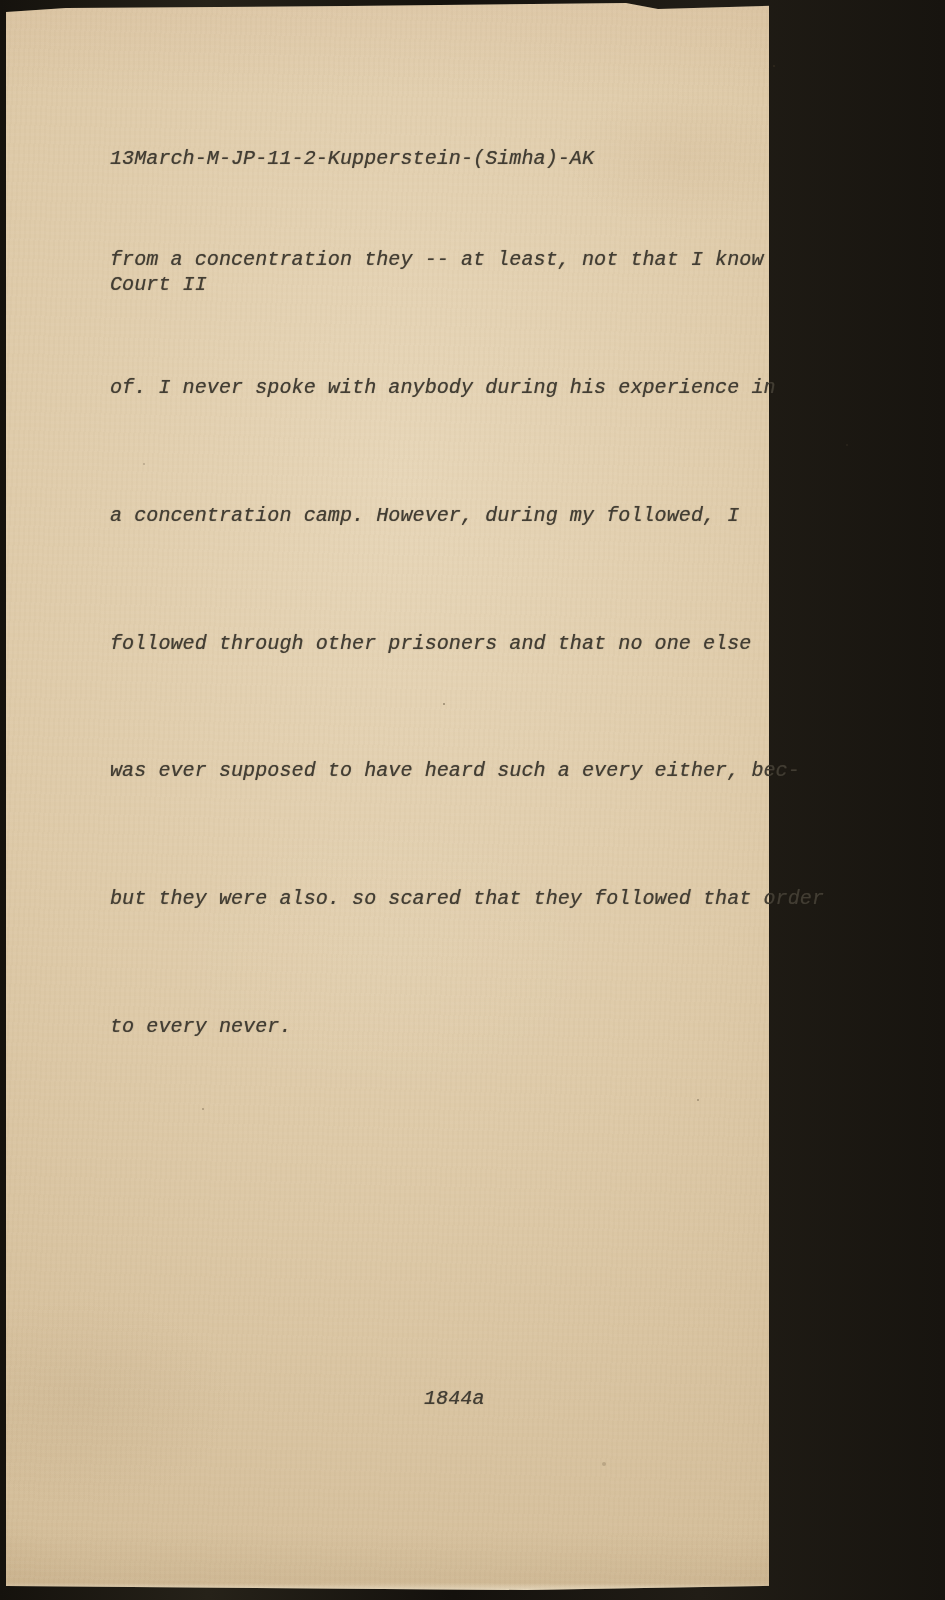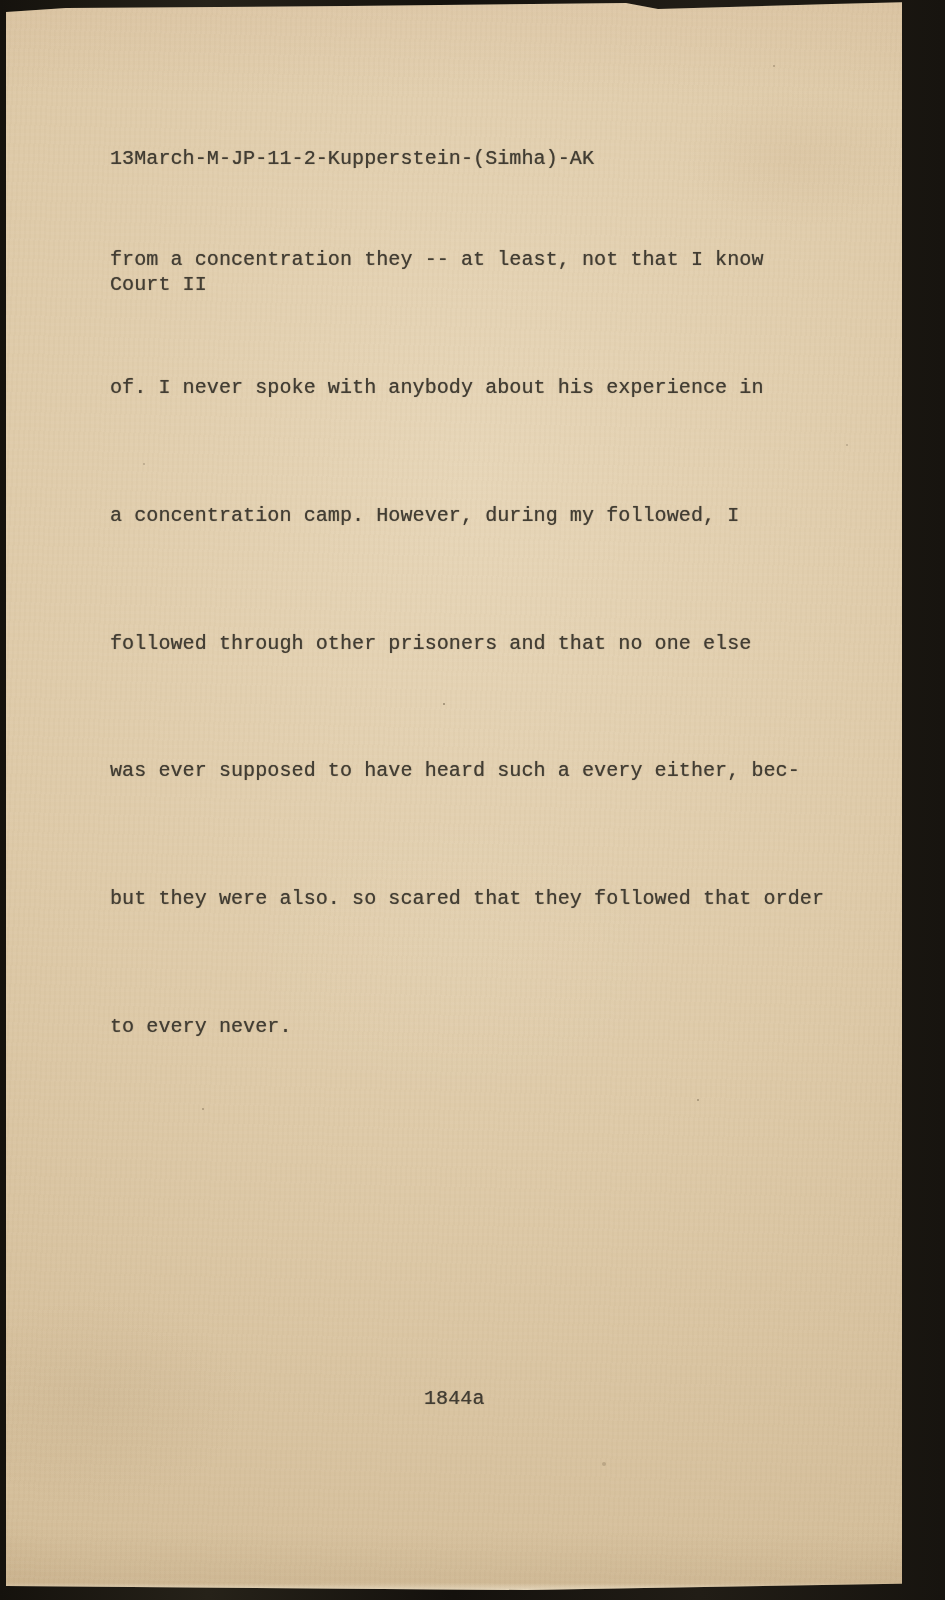--- a/index.html
+++ b/index.html
@@ -11,26 +11,27 @@
     --scan-bg:#1a1712;
   }
   html,body{margin:0;padding:0;}
   body{
     width:945px;height:1600px;
     position:relative;overflow:hidden;
     background:linear-gradient(90deg,#15120d 0%,#262219 22%,#14110d 48%,#211d16 74%,#17140f 100%);
     font-family:"Liberation Mono","DejaVu Sans Mono",monospace;
   }
   .page{
-    position:absolute;left:6px;top:0;width:896px;height:1592px;
+    position:absolute;left:6px;top:0;width:763px;height:1592px;
     background:
       linear-gradient(180deg,rgba(196,152,122,.10) 0%,rgba(0,0,0,0) 6%),
       linear-gradient(0deg,rgba(140,110,75,.10) 0%,rgba(0,0,0,0) 4%),
       radial-gradient(115% 85% at 52% 30%,var(--paper-light) 0%,var(--paper) 50%,var(--paper-dark) 88%,var(--paper-edge) 100%);
     clip-path:polygon(0 12px,60px 8px,340px 6px,620px 3px,652px 9px,826px 4px,906px 2px,939px 17px,939px 1583px,520px 1590px,0 1586px);
+    font-style:italic;
   }
   .page::before{
     content:'';position:absolute;inset:0;pointer-events:none;
     background:
       repeating-linear-gradient(93deg,rgba(120,95,60,.028) 0 2px,transparent 2px 5px),
       repeating-linear-gradient(1deg,rgba(255,255,255,.025) 0 3px,transparent 3px 7px),
       radial-gradient(160px 100px at 88% 10%,rgba(165,125,85,.07),transparent 70%),
       radial-gradient(220px 150px at 10% 88%,rgba(120,90,60,.06),transparent 70%),
       radial-gradient(300px 200px at 50% 60%,rgba(255,250,235,.05),transparent 75%);
   }
@@ -64,21 +65,21 @@
 
 <div class="page">
 
   <div class="typewriter header-block">
     <div>13March-M-JP-11-2-Kupperstein-(Simha)-AK</div>
     <div>Court II</div>
   </div>
 
   <div class="typewriter body-block">
     <div>from a concentration they -- at least, not that I know</div>
-    <div>of. I never spoke with anybody about his experience in</div>
+    <div>of. I never spoke with anybody during his experience in</div>
     <div>a concentration camp. However, during my followed, I</div>
     <div>followed through other prisoners and that no one else</div>
     <div>was ever supposed to have heard such a every either, bec-</div>
     <div>but they were also. so scared that they followed that order</div>
     <div>to every never.</div>
   </div>
 
   <div class="typewriter page-number">1844a</div>
 
   <div class="speck"></div>

